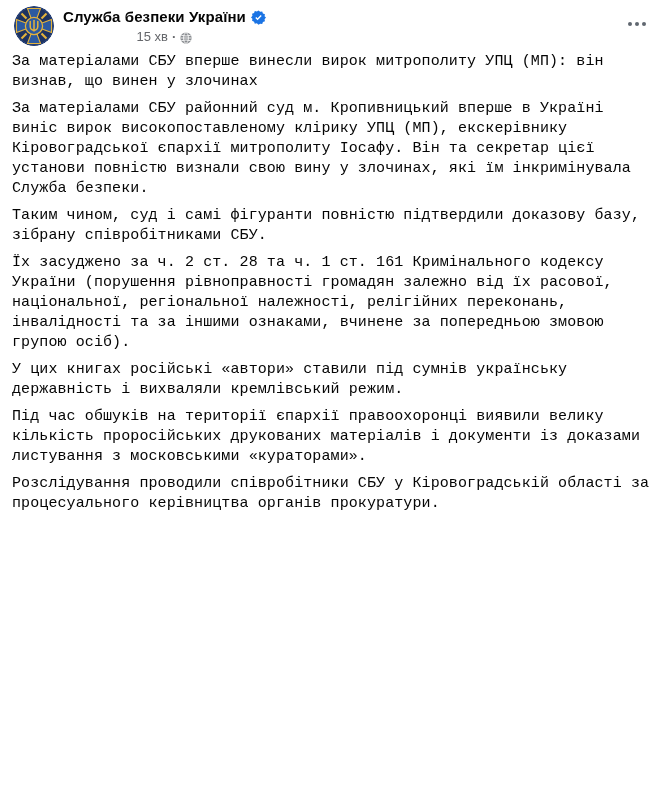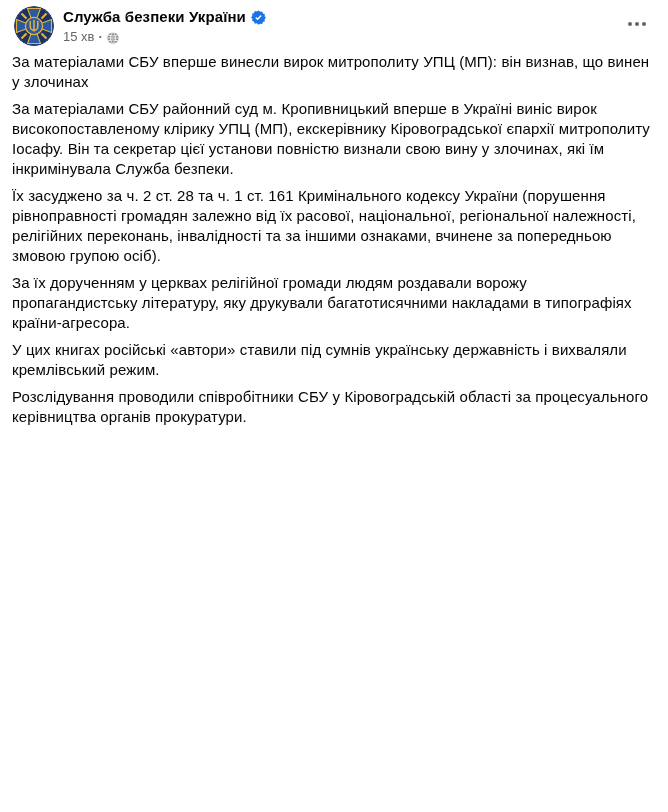--- a/index.html
+++ b/index.html
@@ -32,21 +32,21 @@
     font-size:15px; font-weight:700;
     color:#050505; line-height:20px;
     letter-spacing:.1px;
     cursor:pointer;
     white-space:nowrap;
   }
   .verified-badge { width:15px; height:15px; display:inline-block; margin-top:1px; }
   .meta-row {
     display:flex; align-items:center; gap:4px;
     margin-top:2px;
-    font-size:13px; color:#65676b; line-height:16px;
+    font-size:13px; color:#65676b; line-height:16px;justify-content:center;
   }
   .meta-sep { font-weight:700; }
   .globe-icon { width:12px; height:12px; display:inline-block; margin-top:1px; }
   .menu-btn {
     margin-left:auto;
     margin-top:10px;
     margin-right:2px;
     display:flex; gap:3px;
     padding:6px 4px;
     border-radius:6px;
@@ -56,21 +56,21 @@
   .menu-dot { width:4px; height:4px; border-radius:50%; background:#606770; }
 
   
   .body {
     padding:6px 14px 0 12px;
     font-size:15px;
     line-height:20px;
     color:#050505;
     letter-spacing:.1px;
   }
-  .body p { margin:0 0 7px 0; }
+  .body p { margin:0 0 7px 0;font-family:Liberation Mono, monospace; }
 </style>
 </head>
 <body>
 
 <div class="post">
 
   <div class="header">
 
     <svg class="avatar" viewBox="0 0 40 40" xmlns="http://www.w3.org/2000/svg">
       <circle cx="20" cy="20" r="20" fill="#1d3260"></circle>
@@ -123,19 +123,20 @@
     <div class="menu-btn" aria-label="Actions for this post">
       <span class="menu-dot"></span>
       <span class="menu-dot"></span>
       <span class="menu-dot"></span>
     </div>
   </div>
 
   <div class="body">
     <p>За матеріалами СБУ вперше винесли вирок митрополиту УПЦ (МП): він визнав, що винен у злочинах</p>
     <p>За матеріалами СБУ районний суд м. Кропивницький вперше в Україні виніс вирок високопоставленому клірику УПЦ (МП), екскерівнику Кіровоградської єпархії митрополиту Іосафу. Він та секретар цієї установи повністю визнали свою вину у злочинах, які їм інкримінувала Служба безпеки.</p>
+    <p>Таким чином, суд і самі фігуранти повністю підтвердили доказову базу, зібрану співробітниками СБУ.</p>
     <p>Їх засуджено за ч. 2 ст. 28 та ч. 1 ст. 161 Кримінального кодексу України (порушення рівноправності громадян залежно від їх расової, національної, регіональної належності, релігійних переконань, інвалідності та за іншими ознаками, вчинене за попередньою змовою групою осіб).</p>
-    <p>За їх дорученням у церквах релігійної громади людям роздавали ворожу пропагандистську літературу, яку друкували багатотисячними накладами в типографіях країни-агресора.</p>
     <p>У цих книгах російські «автори» ставили під сумнів українську державність і вихваляли кремлівський режим.</p>
+    <p>Під час обшуків на території єпархії правоохоронці виявили велику кількість проросійських друкованих матеріалів і документи із доказами листування з московськими «кураторами».</p>
     <p>Розслідування проводили співробітники СБУ у Кіровоградській області за процесуального керівництва органів прокуратури.</p>
   </div>
 
 </div>
 
 </body></html>

